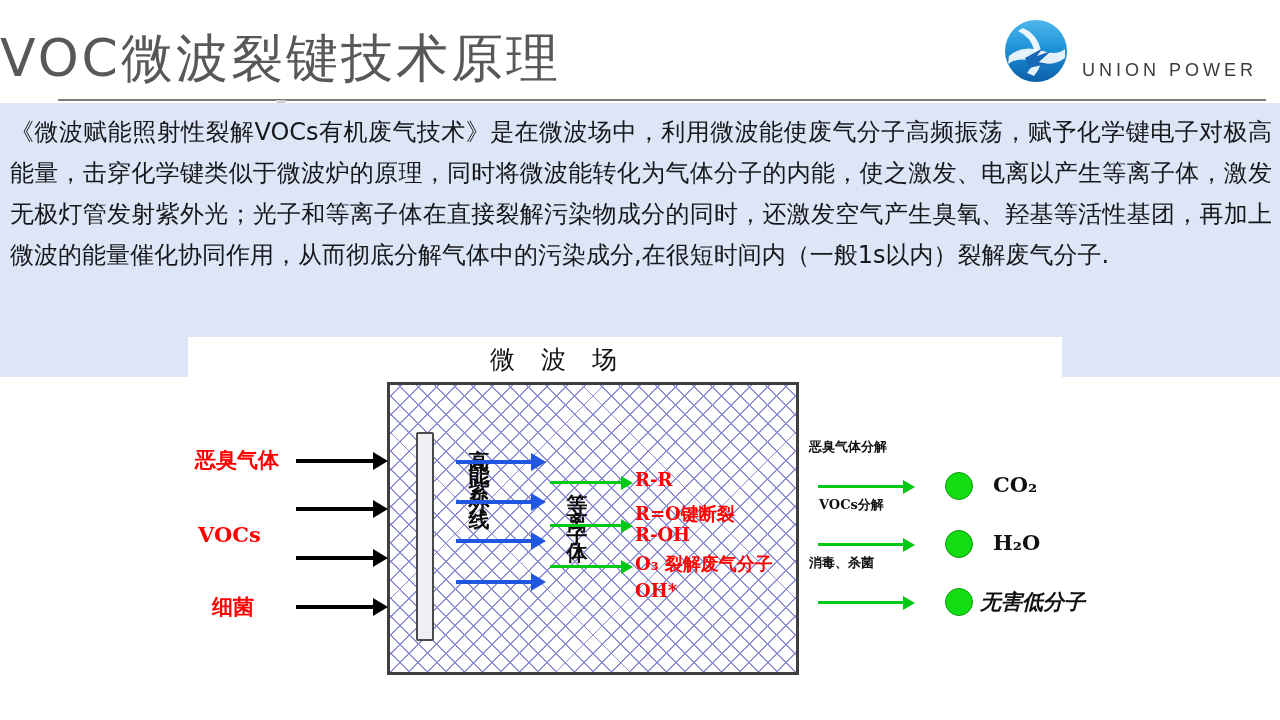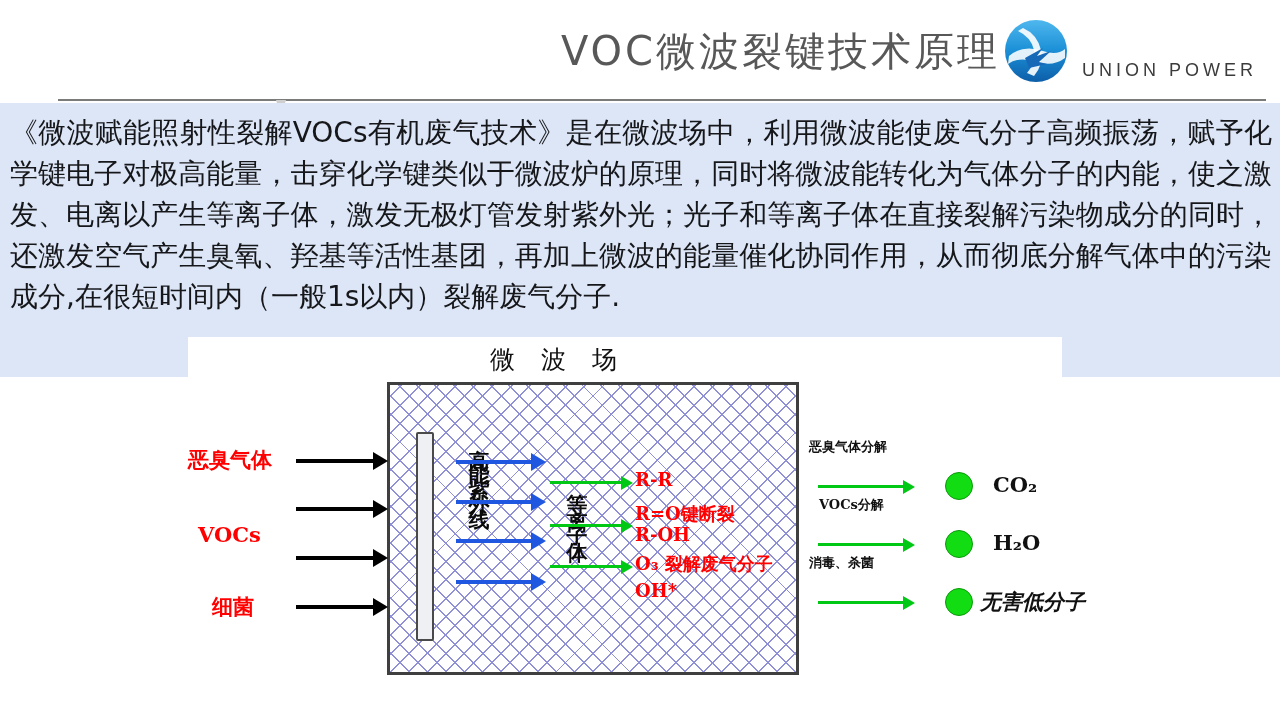--- a/index.html
+++ b/index.html
@@ -5,23 +5,23 @@
   html,body{margin:0;padding:0;}
   body{
     width:1280px;height:720px;overflow:hidden;position:relative;
     background:#ffffff;
     font-family:"Liberation Sans","DejaVu Sans",sans-serif;
   }
   .slide{position:absolute;left:0;top:0;width:1280px;height:720px;background:#fff;}
 
   
   .title{
-    position:absolute;left:0;top:24px;width:1000px;text-align:right;
+    position:absolute;left:0;top:24px;width:1000px;text-align:left;
     font-family:"DejaVu Sans","Liberation Sans",sans-serif;
-    font-size:40px;letter-spacing:3px;color:#585858;font-weight:400;
+    font-size:52px;letter-spacing:3px;color:#585858;font-weight:400;
     white-space:nowrap;
   }
   .title-rule{
     position:absolute;left:58px;top:99px;width:1208px;height:2px;background:#7b7b7b;
   }
   .title-tick{
     position:absolute;left:276px;top:100px;width:0;height:0;
     border-left:5px solid transparent;border-right:5px solid transparent;
     border-top:16px solid #cfcfcf;
   }
@@ -41,21 +41,21 @@
   }
 
   
   .para-band{
     position:absolute;left:0;top:103px;width:1280px;height:274px;
     background:#dde6f7;
   }
   .para{
     position:absolute;left:10px;top:112px;width:1262px;
     font-family:"DejaVu Sans","Liberation Sans",sans-serif;
-    font-size:28px;line-height:41px;color:#16171a;
+    font-size:24px;line-height:41px;color:#16171a;
     text-align:justify;text-justify:inter-character;
     letter-spacing:0px;
   }
 
   
   .diagram{
     position:absolute;left:188px;top:337px;width:874px;height:383px;background:#ffffff;
   }
   .field-title{
     position:absolute;left:250px;top:6px;width:240px;text-align:center;
@@ -171,21 +171,21 @@
   <div class="para-band"></div>
   <div class="para">《微波赋能照射性裂解VOCs有机废气技术》是在微波场中，利用微波能使废气分子高频振荡，赋予化学键电子对极高能量，击穿化学键类似于微波炉的原理，同时将微波能转化为气体分子的内能，使之激发、电离以产生等离子体，激发无极灯管发射紫外光；光子和等离子体在直接裂解污染物成分的同时，还激发空气产生臭氧、羟基等活性基团，再加上微波的能量催化协同作用，从而彻底分解气体中的污染成分,在很短时间内（一般1s以内）裂解废气分子.</div>
 
   <div class="diagram">
 
     <div class="field-title">微 波 场</div>
 
     <div class="chamber"></div>
     <div class="lamp"></div>
 
-    <div class="in-label" style="left:0px;top:109px;">恶臭气体</div>
+    <div class="in-label" style="left:7px;top:109px;">恶臭气体</div>
     <div class="in-label" style="left:10px;top:185px;">VOCs</div>
     <div class="in-label" style="left:24px;top:256px;">细菌</div>
 
     <div class="arrow arrow-black" style="left:108px;top:122px;width:92px;">
       <div class="shaft" style="width:78px;"></div>
         <div class="head" style="left:77px;"></div>
     </div>
     <div class="arrow arrow-black" style="left:108px;top:170px;width:92px;">
       <div class="shaft" style="width:78px;"></div>
         <div class="head" style="left:77px;"></div>

